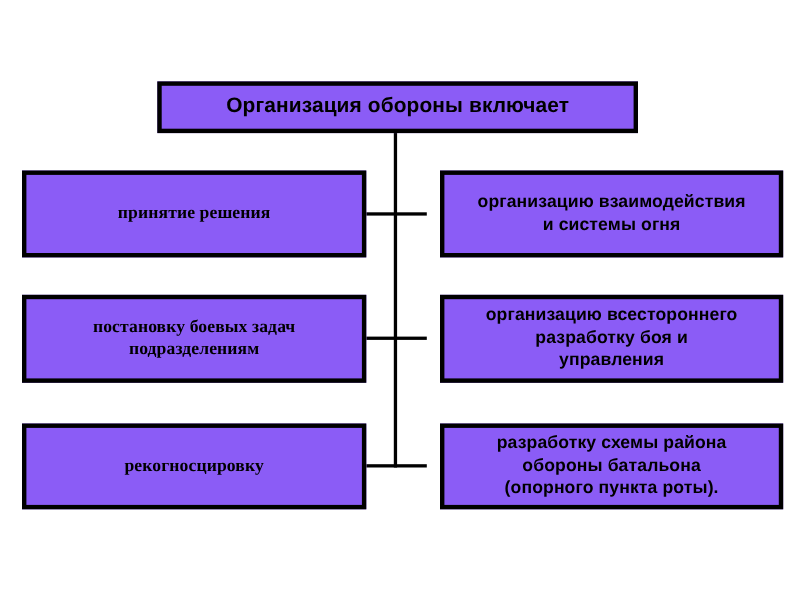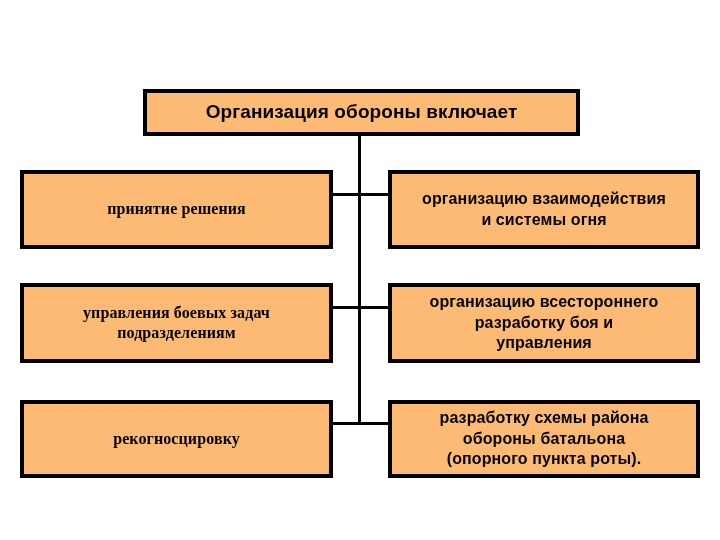--- a/index.html
+++ b/index.html
@@ -17,27 +17,26 @@
     position: relative;
     width: 720px;
     height: 540px;
     background: #ffffff;
   }
 
   
   .node {
     position: absolute;
     box-sizing: border-box;
-    background: #fdba74;
+    background: #8b5cf6;
     border: 4px solid #000000;
     display: flex;
     align-items: center;
     justify-content: center;
     z-index: 3;
-    margin-top: 15px;
   }
   .node .label {
     display: block;
     width: 100%;
     text-align: center;
     color: #000000;
     font-weight: bold;
     line-height: 1.28;
     letter-spacing: 0.1px;
     padding: 0 6px;
@@ -50,21 +49,21 @@
     left: 143px;
     top: 74px;
     width: 437px;
     height: 47px;
     border-width: 4px;
   }
   #title-node .label { font-size: 19px; }
 
   
   .node.left  { left: 20px;  width: 313px; }
-  .node.right { left: 388px; width: 312px; }
+  .node.right { left: 400px; width: 312px; }
 
   .row1 { top: 155px; height: 79px; }
   .row2 { top: 268px; height: 80px; }
   .row3 { top: 385px; height: 78px; }
 
   .node.left  .label { font-size: 16px; font-family: Liberation Serif, serif; }
   .node.right .label { font-size: 16px; }
 
   
   .conn {
@@ -106,21 +105,21 @@
 
   <div class="node left row1">
     <span class="label">принятие решения</span>
   </div>
   <div class="node right row1">
     <span class="label">организацию взаимодействия
 и системы огня</span>
   </div>
 
   <div class="node left row2">
-    <span class="label">управления боевых задач
+    <span class="label">постановку боевых задач
 подразделениям</span>
   </div>
   <div class="node right row2">
     <span class="label">организацию всестороннего
 разработку боя и
 управления</span>
   </div>
 
   <div class="node right row3">
     <span class="label">разработку схемы района

